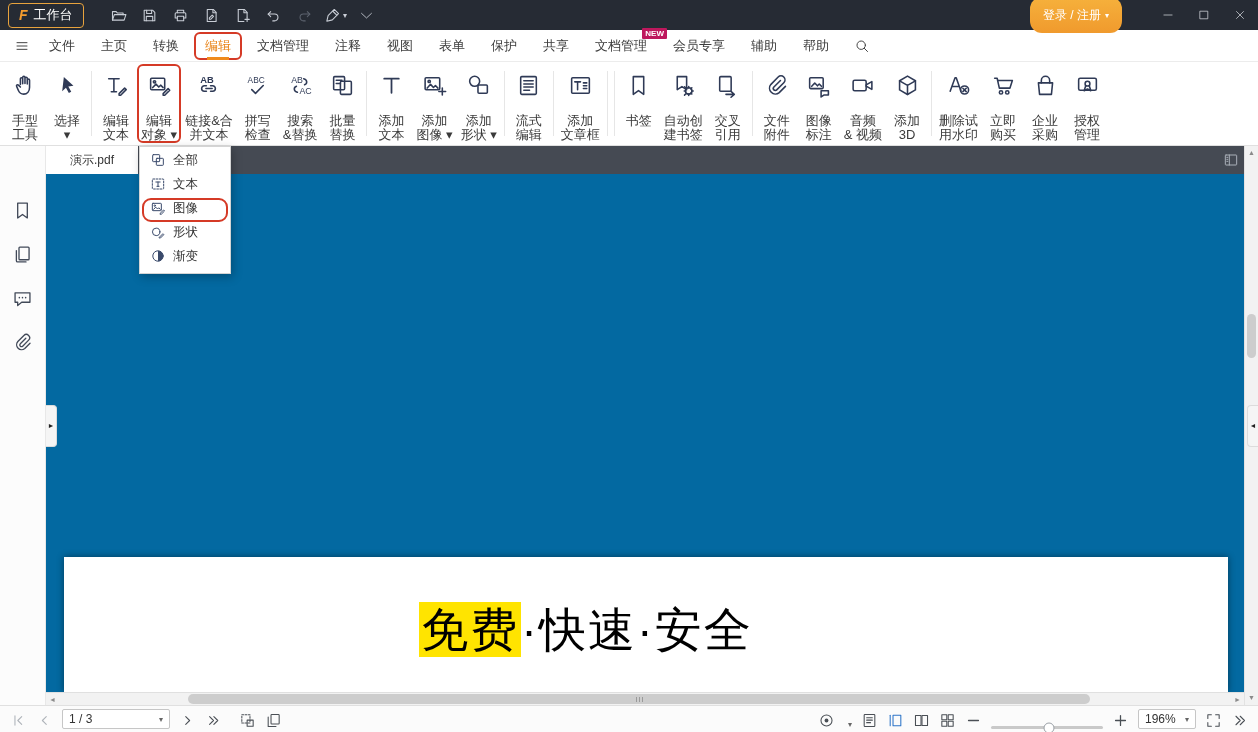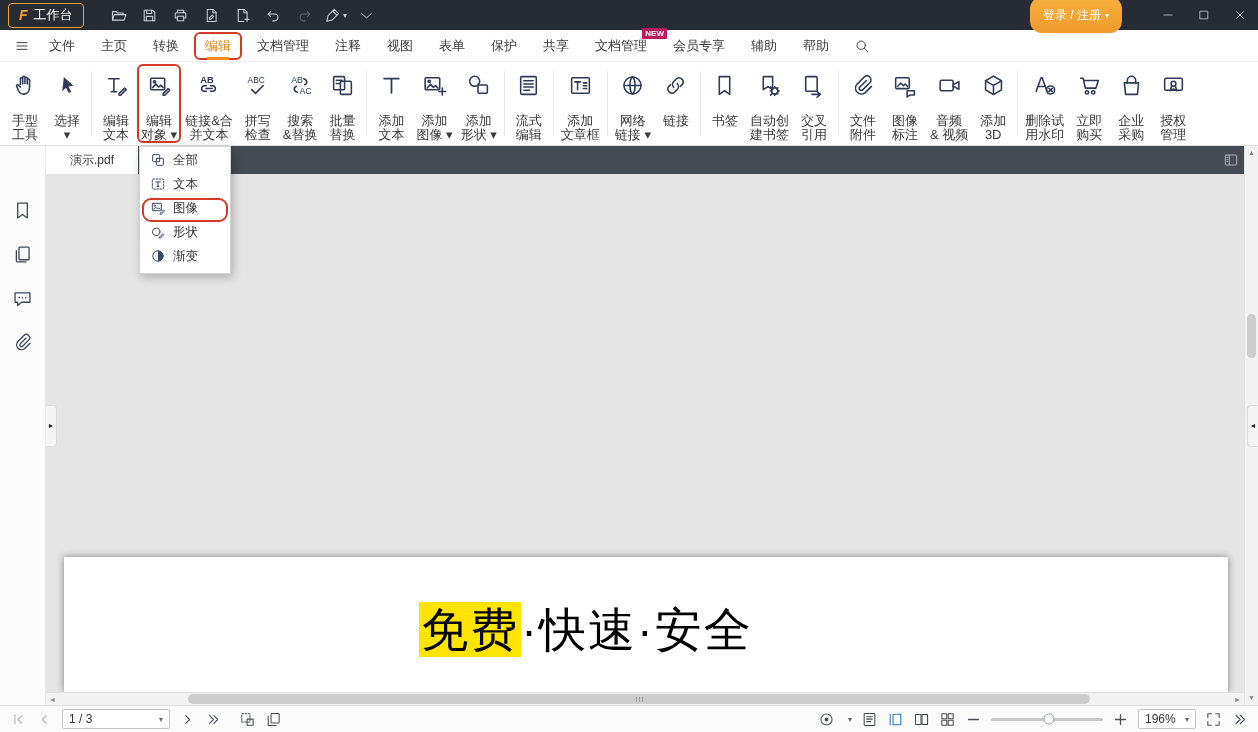--- a/index.html
+++ b/index.html
@@ -42,21 +42,21 @@
   
   .ribbon{flex:0 0 84px;height:84px;background:#fff;border-bottom:1px solid #e0e0e0;display:flex;align-items:stretch;padding:2px 4px;overflow:hidden}
   .rb-group{display:flex}
   .rb-sep{width:1px;background:#e6e6e6;margin:7px 3px;align-self:stretch}
   .rb-item{display:flex;flex-direction:column;align-items:center;padding:7px 2px 2px;min-width:42px;border:2px solid transparent;border-radius:6px;color:#2f3a56}
   .rb-item .ic{width:25px;height:25px;margin-bottom:16px;flex:0 0 25px}
   .rb-label{font-size:13px;line-height:14px;color:#3a3a3a;text-align:right;white-space:nowrap}
   .rb-item.marked{border-color:#d53a26}
 
   
-  .workarea{flex:1;display:flex;min-height:0;position:relative;background:#e5e5e5}
+  .workarea{flex:1;display:flex;min-height:0;position:relative;background:#0369a1}
   .sidebar{flex:0 0 46px;width:46px;background:#fcfcfc;border-right:1px solid #e8e8e8;display:flex;flex-direction:column;align-items:center;padding-top:52px;gap:20px}
   .sb-btn{width:24px;height:24px;color:#414958;display:flex;align-items:center;justify-content:center}
   .sb-btn .ic{width:21px;height:21px}
   .doccol{flex:1;display:flex;flex-direction:column;min-width:0}
   .tabstrip{flex:0 0 28px;height:28px;background:#454a53;display:flex;align-items:center}
   .tab{background:#fff;height:28px;display:flex;align-items:center;justify-content:center;padding:0 16px;font-size:12px;color:#333;min-width:92px}
   .tabstrip-right{margin-left:auto;color:#aab0b9;padding-right:5px;display:flex;align-items:center}
   .docview{flex:1;position:relative;min-height:0}
   .page{position:absolute;left:18px;right:16px;top:383px;bottom:13px;background:#fff;box-shadow:0 0 7px rgba(0,0,0,.45)}
   .page-text{margin-top:42px;text-align:center;transform:translateX(-60px);font-size:47px;font-weight:400;color:#000;letter-spacing:2px;white-space:nowrap}
@@ -76,21 +76,21 @@
   .handle.right{right:0;border-right:none;border-radius:4px 0 0 4px}
 
   
   .dropdown{position:absolute;left:139px;top:146px;width:92px;background:#fff;border:1px solid #d4d4d4;box-shadow:2px 3px 9px rgba(0,0,0,.25);padding:3px 2px;z-index:50}
   .dd-item{display:flex;align-items:flex-start;gap:7px;height:24px;padding:0 6px;border:2px solid transparent;border-radius:9px;font-size:12.5px;color:#333;white-space:nowrap}
   .dd-item .ic{width:16px;height:16px;color:#3a4a6b;flex:0 0 16px}
   .dd-item.marked{border-color:#d53a26}
 
   
   .statusbar{flex:0 0 27px;height:27px;background:#fbfbfb;border-top:1px solid #e0e0e0;display:flex;align-items:center;padding:0 10px;position:relative;z-index:30}
-  .sb-left,.sb-right{display:flex;align-items:center;gap:9px}
+  .sb-left,.sb-right{display:flex;align-items:flex-end;gap:9px}
   .sb-right{margin-left:auto}
   .sb-ic{width:17px;height:17px;color:#4a4f55}
   .sb-ic.dis{color:#aeb3b9}
   .sb-ic.active-blue{color:#2f76c9}
   .sb-ic.gap-left{margin-left:8px}
   .page-box,.zoom-box{height:20px;border:1px solid #c6c6c6;border-radius:2px;background:#fff;display:flex;align-items:center;justify-content:space-between;padding:0 6px;font-size:12px;color:#333}
   .page-box{width:108px}
   .zoom-box{width:58px}
   .box-caret{font-size:8px;color:#666;margin-left:4px}
   .slider{width:112px;height:3px;background:#c9c9c9;border-radius:2px;position:relative}
@@ -391,41 +391,20 @@
             <svg viewBox="0 0 24 24">
               <rect x="3.5" y="4.5" width="17" height="15" rx="1"></rect>
               <path d="M6.5 8.5h5.5M9.2 8.5V16M14.8 9.5h3.2M14.8 12.2h3.2M14.8 14.9h3.2"></path>
             </svg>
           </span>
           <div class="rb-label">添加</div>
           <div class="rb-label">文章框</div>
         </div>
       </div>
       <div class="rb-sep"></div>
-      <div class="rb-group">
-        <div class="rb-item">
-          <span class="ic">
-            <svg viewBox="0 0 24 24">
-              <circle cx="12" cy="12" r="8.2"></circle>
-              <path d="M3.8 12h16.4M12 3.8c3.3 2.8 3.3 13.6 0 16.4-3.3-2.8-3.3-13.6 0-16.4z"></path>
-            </svg>
-          </span>
-          <div class="rb-label">网络</div>
-          <div class="rb-label">链接 ▾</div>
-        </div>
-        <div class="rb-item">
-          <span class="ic">
-            <svg viewBox="0 0 24 24">
-              <path d="M10.3 13.7a3.9 3.9 0 0 1 0-5.5l2.5-2.5a3.9 3.9 0 0 1 5.5 5.5l-1.7 1.7"></path>
-              <path d="M13.7 10.3a3.9 3.9 0 0 1 0 5.5l-2.5 2.5a3.9 3.9 0 0 1-5.5-5.5l1.7-1.7"></path>
-            </svg>
-          </span>
-          <div class="rb-label">链接</div>
-        </div>
-      </div>
       <div class="rb-sep"></div>
       <div class="rb-group">
         <div class="rb-item">
           <span class="ic">
             <svg viewBox="0 0 24 24">
               <path d="M7 3.5h10v17l-5-3.6-5 3.6z"></path>
             </svg>
           </span>
           <div class="rb-label">书签</div>
         </div>

